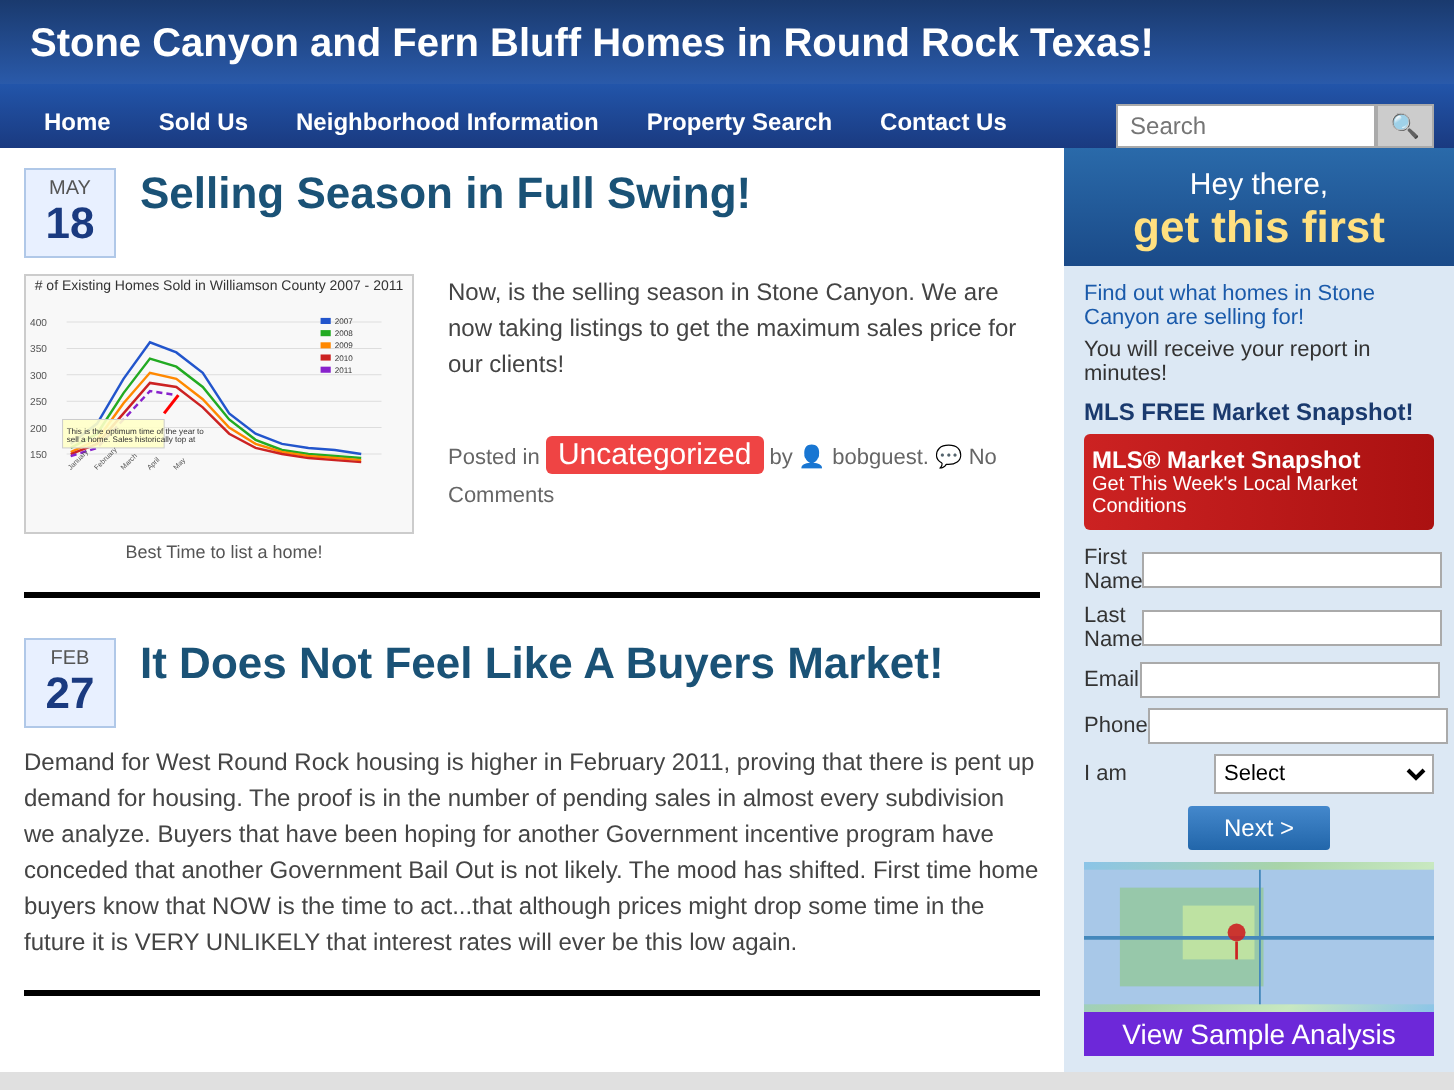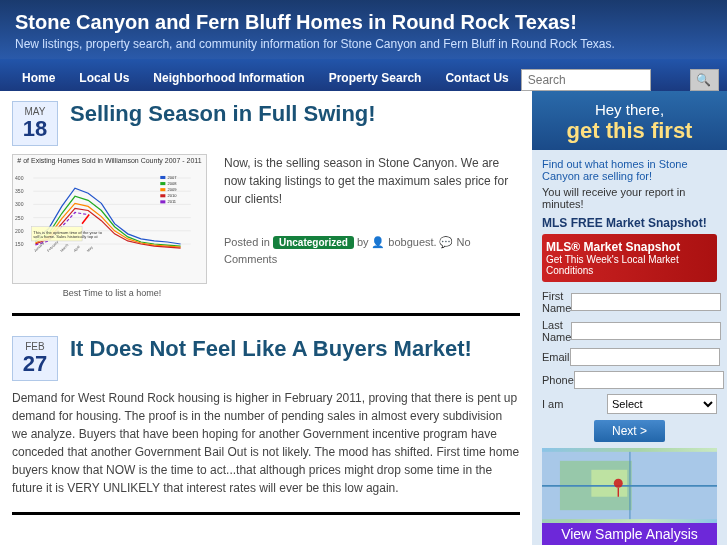--- a/index.html
+++ b/index.html
@@ -36,21 +36,20 @@
       font-size: 12px;
       font-weight: bold;
       padding: 6px 12px;
       cursor: pointer;
       white-space: nowrap;
     }
     #nav .nav-search {
       margin-left: auto;
       display: flex;
       align-items: center;
-      gap: 39px;
     }
     #nav .nav-search input {
       height: 22px;
       padding: 2px 6px;
       font-size: 12px;
       border: 1px solid #aaa;
       background: white;
       width: 130px;
     }
     #nav .nav-search button {
@@ -144,26 +143,25 @@
       font-size: 12px;
       color: #444;
       line-height: 1.5;
     }
     .post-meta {
       margin-top: 8px;
       font-size: 11px;
       color: #666;
     }
     .post-meta .tag {
-      background: #15803d;
+      background: #ef4444;
       color: white;
       padding: 1px 6px;
       border-radius: 3px;
-      font-size: 10px;
-      font-weight: bold;
+      font-size: 15px;
     }
 
     .post2-title {
       font-size: 22px;
       font-weight: bold;
       color: #1a5276;
       line-height: 1.2;
     }
     .post2-text {
       font-size: 12px;
@@ -284,26 +282,25 @@
     .chart-svg {
       width: 100%;
       height: 90px;
     }
   </style>
 </head>
 <body>
 
 <div id="header">
   <h1>Stone Canyon and Fern Bluff Homes in Round Rock Texas!</h1>
-  <p>New listings, property search, and community information for Stone Canyon and Fern Bluff in Round Rock Texas.</p>
 </div>
 
 <div id="nav">
   <div class="nav-item">Home</div>
-  <div class="nav-item">Local Us</div>
+  <div class="nav-item">Sold Us</div>
   <div class="nav-item">Neighborhood Information</div>
   <div class="nav-item">Property Search</div>
   <div class="nav-item">Contact Us</div>
   <div class="nav-search">
     <input type="text" placeholder="Search" style="">
     <button>🔍</button>
   </div>
 </div>
 
 <div id="main">

